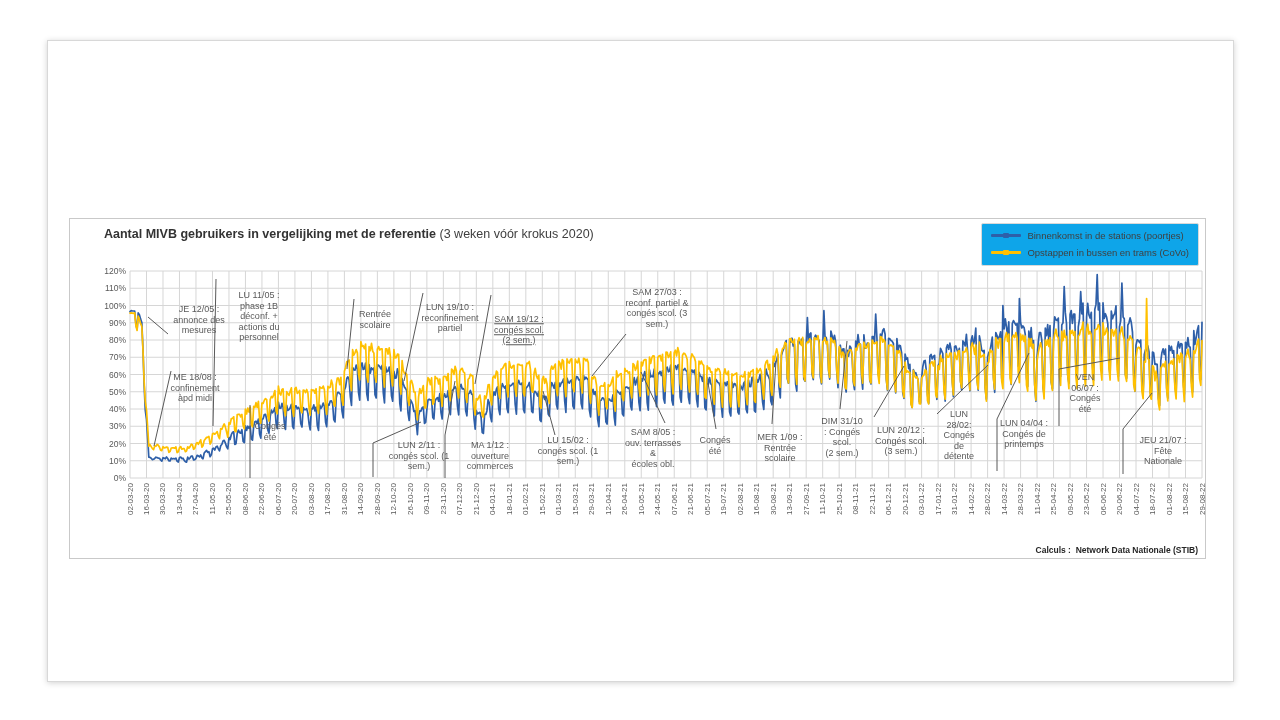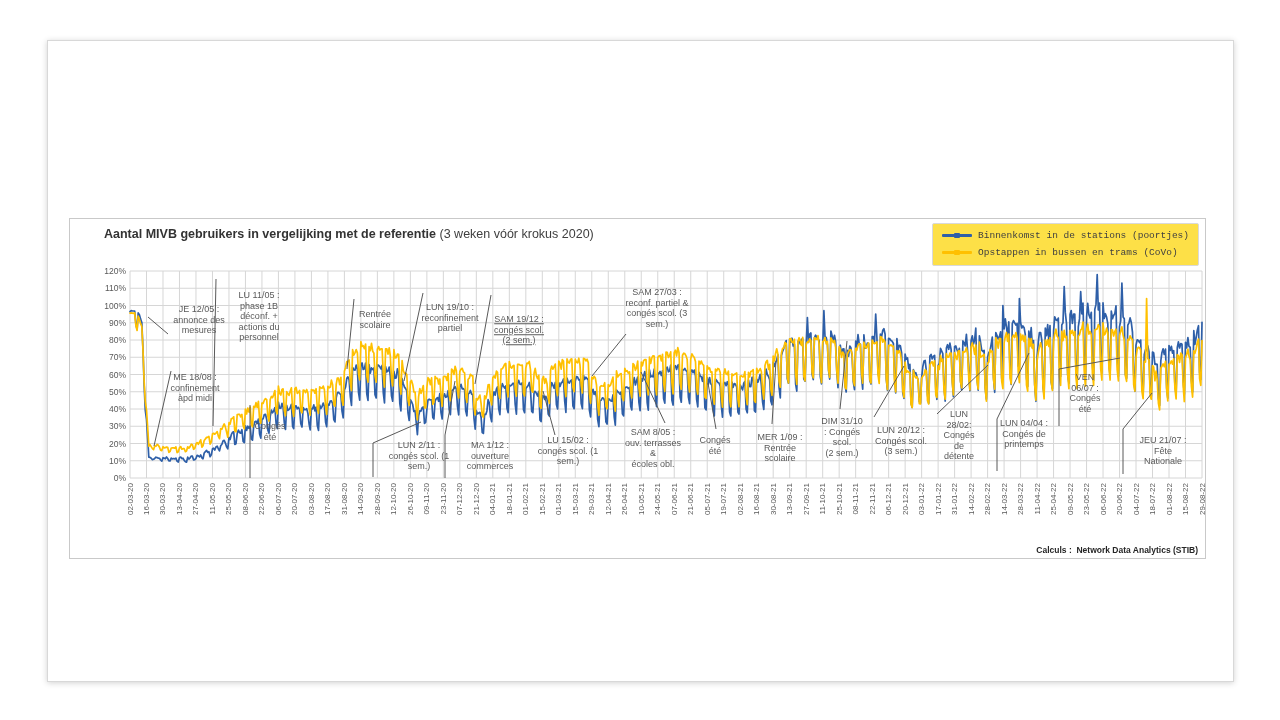--- a/index.html
+++ b/index.html
@@ -6,21 +6,21 @@
   .stage{position:relative;width:1280px;height:720px;background:#ffffff;overflow:hidden;
          font-family:"Liberation Sans", sans-serif;}
   .slide{position:absolute;left:47px;top:40px;width:1185px;height:640px;background:#ffffff;
          border:1px solid #d8d8d8;box-shadow:0 1px 6px rgba(0,0,0,0.18);}
   .chart-box{position:absolute;left:21px;top:148px;width:1135px;height:339px;background:#ffffff;
          border:1px solid #c9c9c9;margin-top:29px;}
   .chart-title{position:absolute;left:34px;top:8px;font-size:12.5px;color:#333333;white-space:nowrap;}
   .chart-title .b{font-weight:bold;}
   .chart-title .light{font-weight:normal;color:#404040;}
   .legend{position:absolute;top:4px;right:6px;border:1px solid #d9d9d9;border-radius:2px;
-          padding:3px 9px 4px 9px;background:#fde047;font-family:Liberation Mono, monospace;}
+          padding:3px 9px 4px 9px;background:#0ea5e9;}
   .legend-row{display:flex;align-items:center;gap:6px;height:17px;}
   .legend-swatch{position:relative;width:30px;height:3px;border-radius:1px;}
   .legend-swatch .dot{position:absolute;left:12px;top:-1px;width:6px;height:5px;border-radius:1px;}
   .legend-label{font-size:9.5px;color:#404040;white-space:nowrap;}
   .plot-svg{position:absolute;left:0;top:0;width:1135px;height:339px;}
   .anno-layer{position:absolute;left:0;top:0;width:1135px;height:339px;pointer-events:none;}
   .anno{position:absolute;transform:translate(-50%,-50%);font-size:9px;line-height:10.5px;
         color:#595959;text-align:center;white-space:pre;}
   .footer{position:absolute;right:7px;bottom:3px;font-size:8.5px;font-weight:600;color:#262626;white-space:pre;}
 </style>
@@ -291,16 +291,16 @@
 printemps</div>
           <div class="anno" style="left: 1015px; top: 174px;">VEN
 06/07 :
 Congés
 été</div>
           <div class="anno" style="left: 1093px; top: 232px;">JEU 21/07 :
 Fête
 Nationale</div>
         </div>
 
-      <div class="footer">Calculs :  Network Data Analytics (STIB)</div>
+      <div class="footer">Calculs :  Network Data Nationale (STIB)</div>
     </div>
   </div>
 </div>
 
 </body></html>

